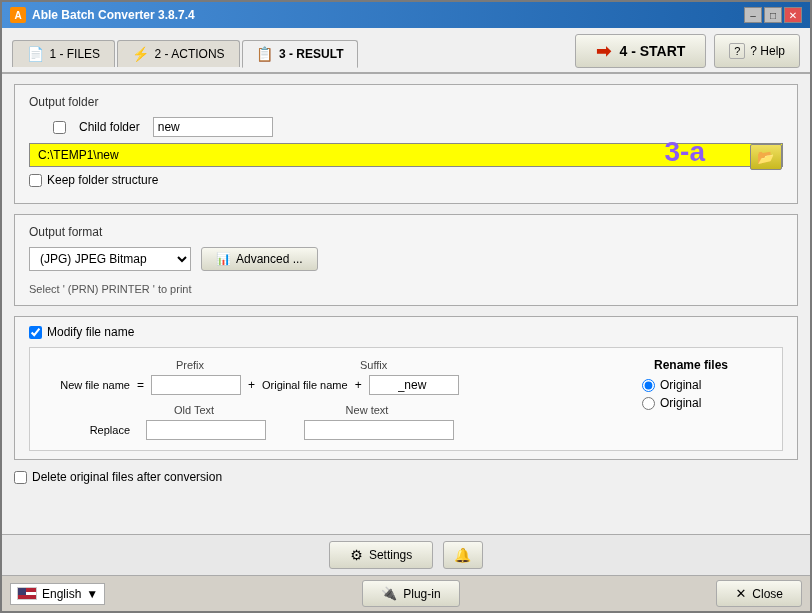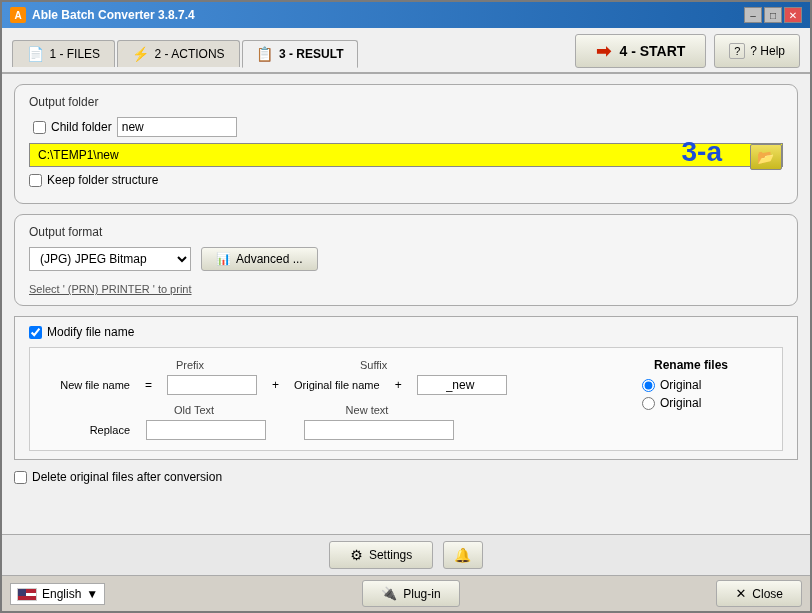--- a/index.html
+++ b/index.html
@@ -70,65 +70,65 @@
       background: #e05050;
       color: white;
     }
     .content {
       flex: 1;
       padding: 10px 12px;
       overflow: auto;
     }
     .section-box {
       border: 1px solid #aaa;
-      border-radius: 9px;
+      border-radius: 0;
       padding: 10px 14px;
       margin-bottom: 10px;
       background: #f5f5f5;
       position: relative;
     }
     .section-label {
       font-size: 12px;
       font-weight: normal;
       color: #333;
       margin-bottom: 8px;
     }
     .checkbox-row {
       display: flex;
       align-items: center;
       gap: 5px;
       margin-bottom: 6px;
     }
     .child-folder-row {
       display: flex;
       align-items: center;
-      gap: 5px;
-      margin-left: 4px;
+      gap: 13px;
+      margin-left: 24px;
       margin-bottom: 6px;
     }
     .output-path-row {
       display: flex;
       align-items: center;
       gap: 6px;
       margin-bottom: 6px;
     }
     .path-display {
       flex: 1;
       background: yellow;
       border: 1px solid #888;
       padding: 4px 8px;
       font-size: 12px;
       position: relative;
     }
     .path-annotation {
-      color: #1d4ed8;
+      color: #8b5cf6;
       font-size: 28px;
       font-weight: bold;
       position: absolute;
-      right: 60px;
+      right: 77px;
       top: -8px;
     }
     .folder-browse-btn {
       width: 32px;
       height: 26px;
       background: linear-gradient(to bottom, #f0e060, #c8b820);
       border: 1px solid #888;
       cursor: pointer;
       display: flex;
       align-items: center;
@@ -167,21 +167,20 @@
       display: flex;
       align-items: center;
       gap: 5px;
       font-size: 12px;
       border-radius: 3px;
     }
     .hint-text {
       font-size: 11px;
       color: #555;
       margin-top: 12px;
-      text-decoration: underline;
     }
     .modify-header {
       display: flex;
       align-items: center;
       gap: 5px;
       margin-bottom: 8px;
     }
     .delete-row {
       display: flex;
       align-items: center;
@@ -222,21 +221,21 @@
       border-top: 1px solid #aaa;
       padding: 4px 8px;
       display: flex;
       align-items: center;
       justify-content: space-between;
       flex-shrink: 0;
       height: 36px;
     }
     .lang-dropdown {
       display: flex;
-      align-items: flex-end;
+      align-items: flex-start;
       gap: 5px;
       background: white;
       border: 1px solid #aaa;
       padding: 3px 6px;
       cursor: pointer;
     }
     .flag-icon {
       width: 20px;
       height: 13px;
       background: linear-gradient(to bottom, #B22234 33%, white 33%, white 66%, #B22234 66%);
@@ -446,21 +445,21 @@
           <div style="display:flex; align-items:flex-end; margin-bottom:3px; margin-left:100px;">
             <div style="width:100px; text-align:center;">
               <span style="font-size:11px; color:#444;">Prefix</span>
             </div>
             <div style="width:120px;"></div>
             <div style="width:100px; text-align:left;">
               <span style="font-size:11px; color:#444;">Suffix</span>
             </div>
           </div>
 
-          <div style="display:flex; align-items:center; gap:12px; margin-bottom:8px;">
+          <div style="display:flex; align-items:center; gap:4px; margin-bottom:8px;">
             <span style="width:90px; text-align:right; font-size:11px;">New file name</span>
             <span style="font-size:12px; margin:0 3px;">=</span>
             <input type="text" style="width: 90px;" value="">
             <span style="font-size:12px; margin:0 3px;">+</span>
             <span style="font-size:11px; white-space:nowrap;">Original file name</span>
             <span style="font-size:12px; margin:0 3px;">+</span>
             <input type="text" style="width: 90px; padding-left: 28px;" value="_new">
           </div>
 
           <div style="display:flex; align-items:flex-end; margin-bottom:3px; margin-left:94px; gap:4px;">

